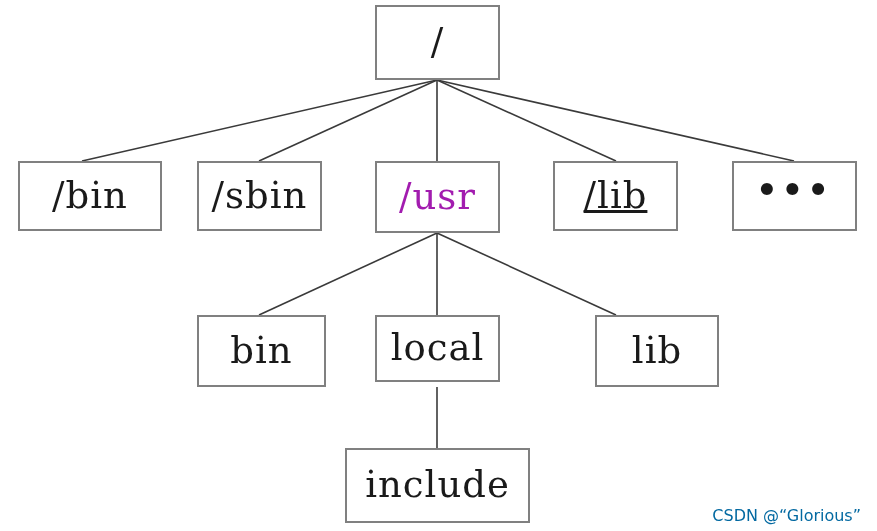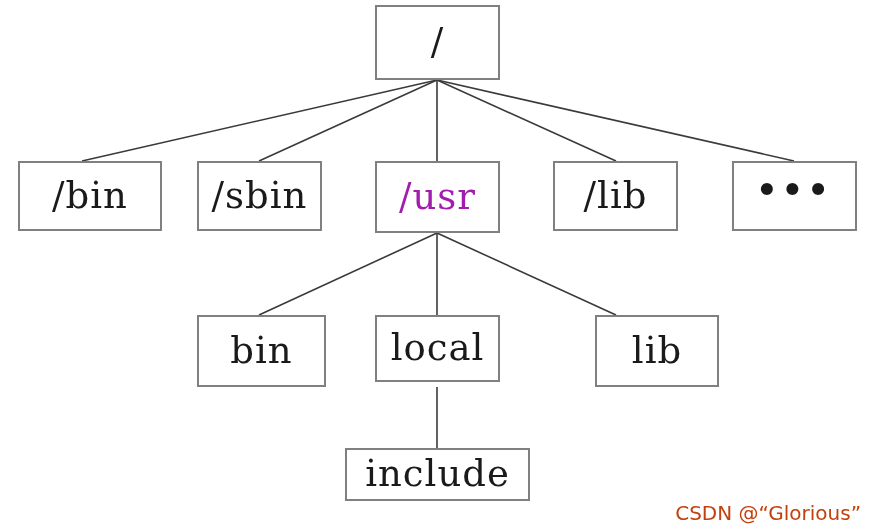--- a/index.html
+++ b/index.html
@@ -51,22 +51,22 @@
     font-size: 34px;
     font-weight: bold;
     letter-spacing: 4px;
     transform: translateY(-6px);
   }
   #watermark {
     position: absolute;
     right: 16px;
     bottom: 6px;
     font-family: "DejaVu Sans", "Liberation Sans", sans-serif;
-    font-size: 20px;
-    color: #c2410c;
+    font-size: 16px;
+    color: #0369a1;
     white-space: nowrap;
     z-index: 3;
     margin-left: 48px;
   }
 </style>
 </head>
 <body>
 
 <div id="canvas">
 
@@ -89,34 +89,34 @@
       <div class="node" style="left: 18px; top: 161px; width: 144px; height: 70px; border-color: rgb(128, 128, 128);">
         <span class="node-label" style="color: rgb(26, 26, 26);">/bin</span>
       </div>
       <div class="node" style="left: 197px; top: 161px; width: 125px; height: 70px; border-color: rgb(128, 128, 128); text-align: center;">
         <span class="node-label" style="color: rgb(26, 26, 26);">/sbin</span>
       </div>
       <div class="node" style="left: 375px; top: 161px; width: 125px; height: 72px; border-color: rgb(128, 128, 128);">
         <span class="node-label" style="color: #a21caf;">/usr</span>
       </div>
       <div class="node" style="left: 553px; top: 161px; width: 125px; height: 70px; border-color: rgb(128, 128, 128);">
-        <span class="node-label" style="color: rgb(26, 26, 26);">/lib</span>
+        <span class="node-label" style="color: rgb(26, 26, 26); text-decoration: underline;">/lib</span>
       </div>
       <div class="node" style="left: 732px; top: 161px; width: 125px; height: 70px; border-color: rgb(128, 128, 128);">
         <span class="node-label ellipsis" style="color: rgb(26, 26, 26);">•••</span>
       </div>
       <div class="node" style="left: 197px; top: 315px; width: 129px; height: 72px; border-color: rgb(128, 128, 128);">
         <span class="node-label" style="color: rgb(26, 26, 26);">bin</span>
       </div>
       <div class="node" style="left: 375px; top: 315px; width: 125px; height: 67px; border-color: rgb(128, 128, 128);">
         <span class="node-label" style="color: rgb(26, 26, 26);">local</span>
       </div>
       <div class="node" style="left: 553px; top: 315px; width: 124px; height: 72px; border-color: rgb(128, 128, 128); margin-left: 42px;">
         <span class="node-label" style="color: rgb(26, 26, 26);">lib</span>
       </div>
-      <div class="node" style="left: 345px; top: 448px; width: 185px; height: 53px; border-color: rgb(128, 128, 128);">
+      <div class="node" style="left: 345px; top: 448px; width: 185px; height: 75px; border-color: rgb(128, 128, 128);">
         <span class="node-label" style="color: rgb(26, 26, 26);">include</span>
       </div>
     </div>
 
   <div id="watermark">CSDN @“Glorious”</div>
 
 </div>
 
 </body></html>

